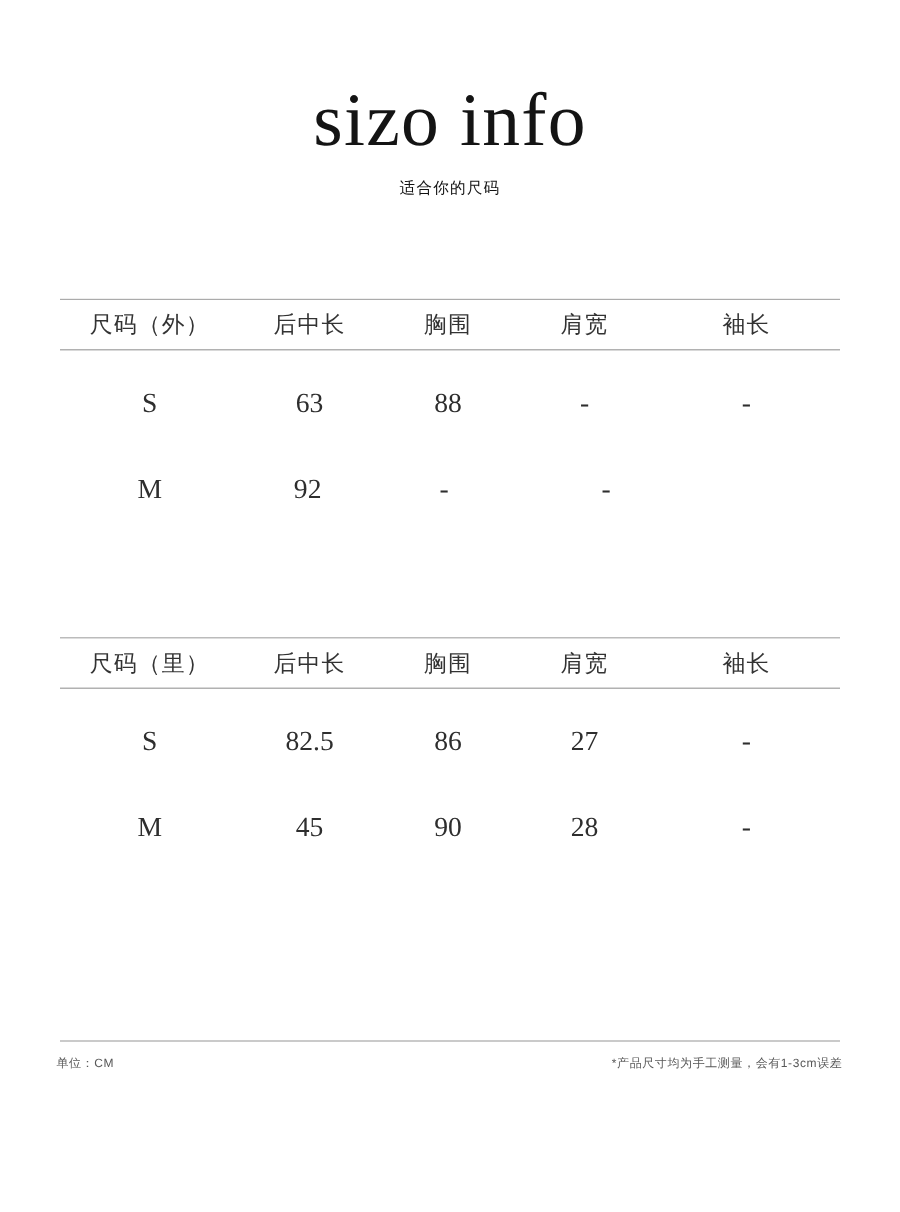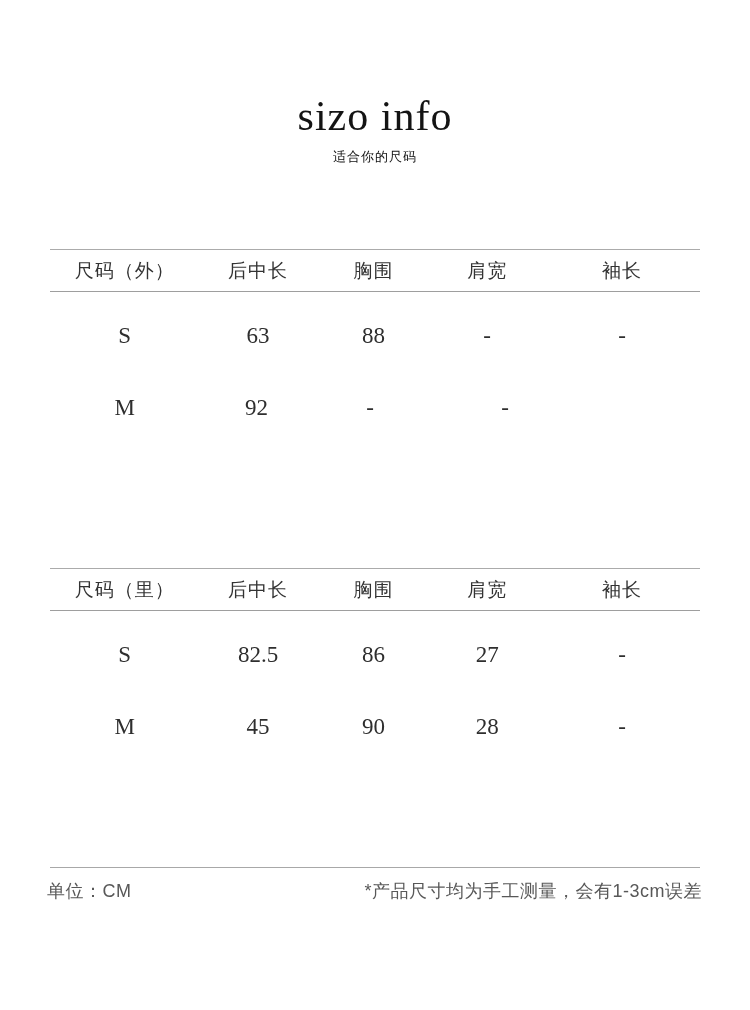--- a/index.html
+++ b/index.html
@@ -8,27 +8,27 @@
     position: relative;
     width: 750px;
     height: 1010px;
     background: #ffffff;
     overflow: hidden;
     font-family: "Liberation Sans", sans-serif;
     margin: 0 auto;
   }
   .title {
     position: absolute;
-    top: 78px;
+    top: 62px;
     left: 0;
     width: 100%;
     text-align: center;
     font-family: "Liberation Serif", serif;
     font-weight: 500;
-    font-size: 42px;
+    font-size: 63px;
     line-height: 76px;
     letter-spacing: 1px;
     color: #141414;
   }
   .subtitle {
     position: absolute;
     top: 146px;
     left: 0;
     width: 100%;
     text-align: center;
@@ -36,21 +36,21 @@
     line-height: 22px;
     letter-spacing: 1px;
     color: #111111;
   }
   .size-table {
     position: absolute;
     left: 50px;
     width: 650px;
   }
   .size-table.t1 { top: 249px; }
-  .size-table.t2 { top: 568px; }
+  .size-table.t2 { top: 531px; }
   .thead {
     display: flex;
     align-items: center;
     height: 43px;
     border-top: 1px solid #ababab;
     border-bottom: 1px solid #9e9e9e;
   }
   .th {
     text-align: center;
     font-size: 19px;
@@ -83,21 +83,21 @@
     border-top: 1px solid #a8a8a8;
   }
   .footer {
     position: absolute;
     top: 879px;
     left: 47px;
     width: 655px;
     display: flex;
     justify-content: space-between;
     align-items: baseline;
-    font-size: 18px;
+    font-size: 10px;
     letter-spacing: 0.5px;
     color: #585858;
   }
 </style>
 </head>
 <body>
 
 <div class="page">
 
   <h1 class="title">sizo info</h1>

